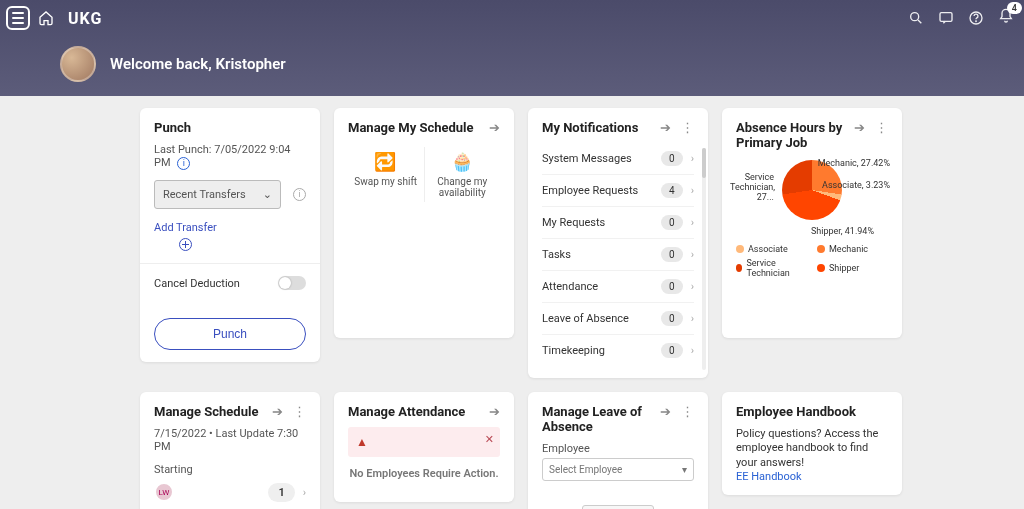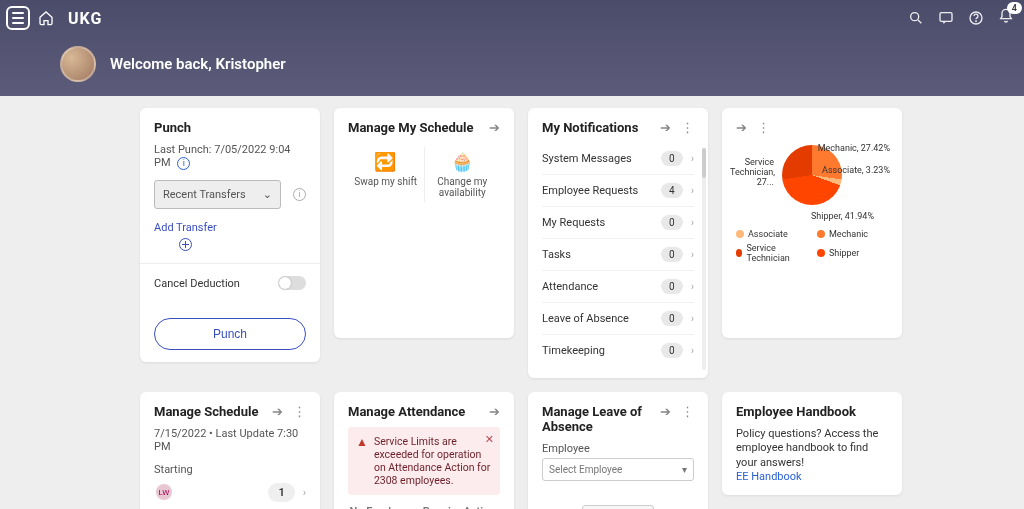--- a/index.html
+++ b/index.html
@@ -217,20 +217,21 @@
           <div style="display:flex;align-items:center;gap:8px">
             <span class="pill">0</span>
             <span class="chev">›</span>
           </div>
         </div>
       </div>
   </div>
 
   <div class="card" style="min-height:230px">
     <div class="card-head">
+      <h3 style="max-width:110px">Absence Hours by Primary Job</h3>
       <div class="head-icons">
         <span class="arrow-ico">➔</span>
         <span class="dots-ico">⋮</span>
       </div>
     </div>
     <div class="pie-wrap">
       <div class="pie"></div>
       <span class="pie-label" style="right:-2px; top:-2px">Mechanic, 27.42%</span>
       <span class="pie-label" style="right:-2px; top:20px">Associate, 3.23%</span>
       <span class="pie-label" style="right:14px; top:66px">Shipper, 41.94%</span>
@@ -283,21 +284,20 @@
 
   <div class="card">
     <div class="card-head">
       <h3>Manage Attendance</h3>
       <div class="head-icons">
           <span class="arrow-ico">➔</span>
         </div>
     </div>
     <div class="alert-box">
       <span class="tri">▲</span>
-      <span>Service Limits are exceeded for operation on Attendance Action for 2308 employees.</span>
       <span class="x">✕</span>
     </div>
     <div class="center-msg">No Employees Require Action.</div>
 
   </div>
 
   <div class="card">
     <div class="card-head">
       <h3 style="max-width:110px">Manage Leave of Absence</h3>
       <div class="head-icons">

